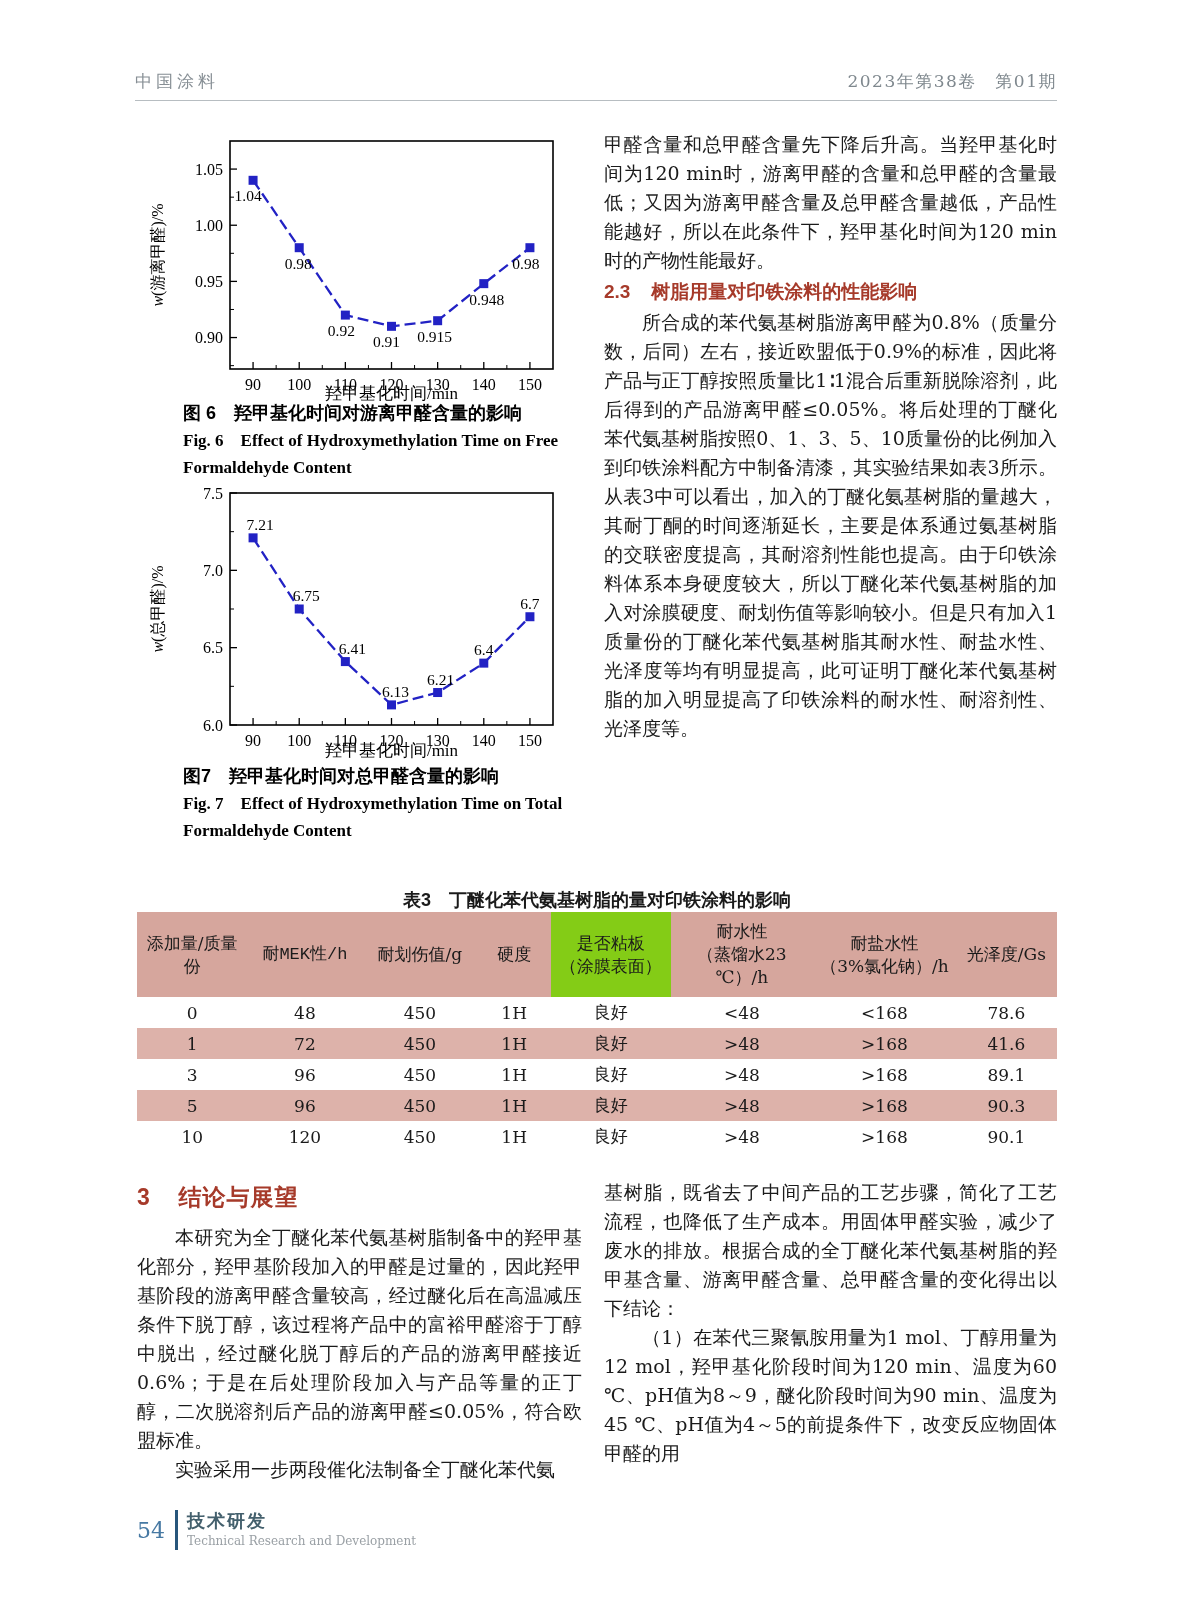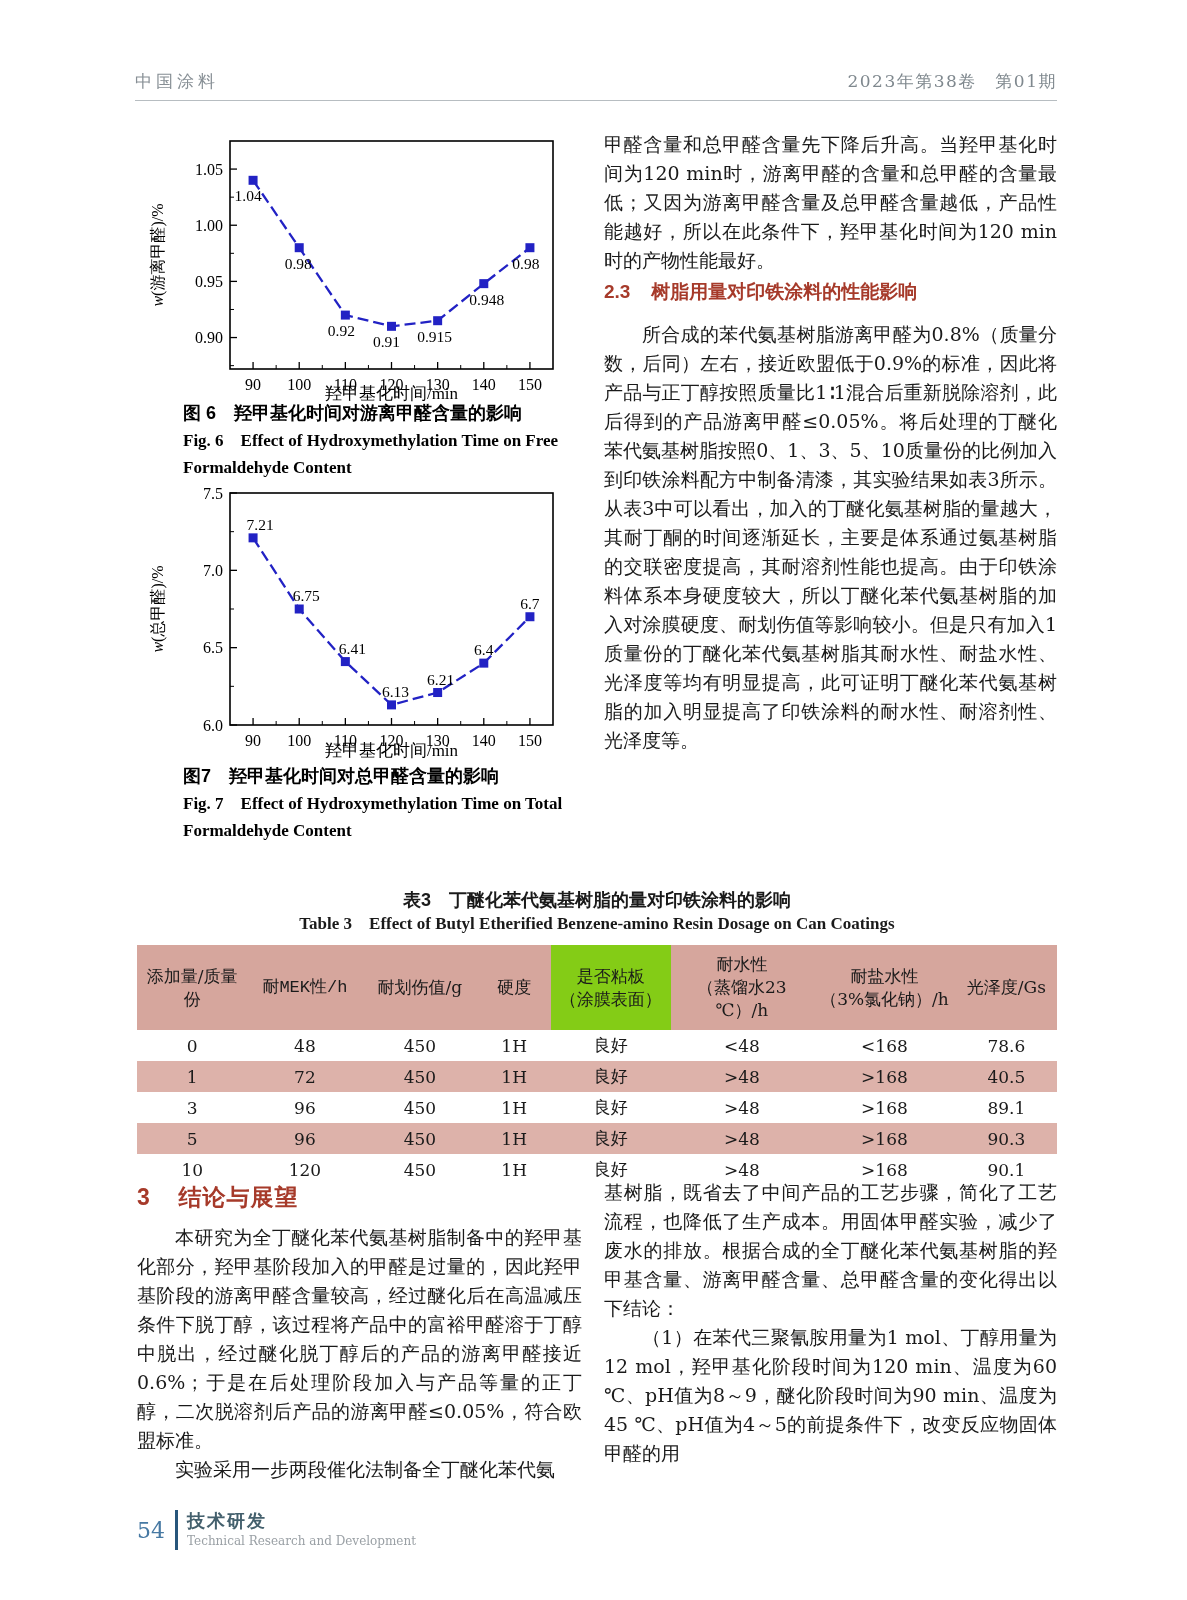--- a/index.html
+++ b/index.html
@@ -27,21 +27,21 @@
   .cap-en { font-family:"Liberation Serif","DejaVu Serif",serif; font-weight:bold; font-size:17px; line-height:27px; color:#000; }
 
   
   .col { position:absolute; font-size:19px; line-height:29px; text-align:justify; }
   .col p { margin:0; }
   .indent { text-indent:2em; }
   #right-top-col { left:604px; top:130px; width:453px; }
   #concl-left-col { left:137px; top:1180px; width:445px; }
   #concl-right-col { left:604px; top:1178px; width:453px; }
 
-  .h23 { font-family:"Liberation Sans","DejaVu Sans",sans-serif; font-weight:bold; font-size:19px; line-height:30px; margin:2px 0 13px 0; text-align:left; }
+  .h23 { font-family:"Liberation Sans","DejaVu Sans",sans-serif; font-weight:bold; font-size:19px; line-height:30px; margin:2px 0 1px 0; text-align:left; }
   .h23 .num { margin-right:1.1em; }
   .h3 { font-family:"Liberation Sans","DejaVu Sans",sans-serif; font-weight:bold; font-size:23px; line-height:34px; margin:0 0 9px 0; text-align:left; letter-spacing:1px; }
   .h3 .num { margin-right:1.2em; }
 
   
   .table-wrap { position:absolute; left:137px; top:888px; width:920px; }
   .tbl-title-cn { text-align:center; font-family:"Liberation Sans","DejaVu Sans",sans-serif; font-weight:bold; font-size:18px; line-height:24px; }
   .tbl-title-en { text-align:center; font-family:"Liberation Serif","DejaVu Serif",serif; font-weight:bold; font-size:17px; line-height:24px; margin-bottom:9px; }
   #table3 { width:100%; border-collapse:collapse; font-size:17px; }
   #table3 thead th { font-weight:normal; padding:8px 2px; line-height:23px; text-align:center; }
@@ -182,21 +182,20 @@
   <div id="right-top-col" class="col">
     <p>甲醛含量和总甲醛含量先下降后升高。当羟甲基化时间为120 min时，游离甲醛的含量和总甲醛的含量最低；又因为游离甲醛含量及总甲醛含量越低，产品性能越好，所以在此条件下，羟甲基化时间为120 min时的产物性能最好。</p>
     <div class="h23" style="color:#a63a2a;">
       <span class="num">2.3</span><span>树脂用量对印铁涂料的性能影响</span>
     </div>
     <p class="indent">所合成的苯代氨基树脂游离甲醛为0.8%（质量分数，后同）左右，接近欧盟低于0.9%的标准，因此将产品与正丁醇按照质量比1∶1混合后重新脱除溶剂，此后得到的产品游离甲醛≤0.05%。将后处理的丁醚化苯代氨基树脂按照0、1、3、5、10质量份的比例加入到印铁涂料配方中制备清漆，其实验结果如表3所示。从表3中可以看出，加入的丁醚化氨基树脂的量越大，其耐丁酮的时间逐渐延长，主要是体系通过氨基树脂的交联密度提高，其耐溶剂性能也提高。由于印铁涂料体系本身硬度较大，所以丁醚化苯代氨基树脂的加入对涂膜硬度、耐划伤值等影响较小。但是只有加入1质量份的丁醚化苯代氨基树脂其耐水性、耐盐水性、光泽度等均有明显提高，此可证明丁醚化苯代氨基树脂的加入明显提高了印铁涂料的耐水性、耐溶剂性、光泽度等。</p>
   </div>
 
   <div class="table-wrap">
     <div class="tbl-title-cn">表3　丁醚化苯代氨基树脂的量对印铁涂料的影响</div>
-    <div class="tbl-title-en">Table 3　Effect of Butyl Etherified Benzene-amino Resin Dosage on Can Coatings</div>
     <table id="table3">
       <colgroup id="t3-colgroup">
           <col style="width: 12%;">
           <col style="width: 12.5%;">
           <col style="width: 12.5%;">
           <col style="width: 8%;">
           <col style="width: 13%;">
           <col style="width: 15.5%;">
           <col style="width: 15.5%;">
           <col style="width: 11%;">
@@ -225,21 +224,21 @@
             <td>78.6</td>
           </tr>
           <tr>
             <td style="background: rgb(221, 178, 170);">1</td>
             <td style="background: rgb(221, 178, 170);">72</td>
             <td style="background: rgb(221, 178, 170);">450</td>
             <td style="background: rgb(221, 178, 170);">1H</td>
             <td style="background: rgb(221, 178, 170);">良好</td>
             <td style="background: rgb(221, 178, 170);">&gt;48</td>
             <td style="background: rgb(221, 178, 170);">&gt;168</td>
-            <td style="background: rgb(221, 178, 170);">40.5</td>
+            <td style="background: rgb(221, 178, 170);">41.6</td>
           </tr>
           <tr>
             <td>3</td>
             <td>96</td>
             <td>450</td>
             <td>1H</td>
             <td>良好</td>
             <td>&gt;48</td>
             <td>&gt;168</td>
             <td>89.1</td>

